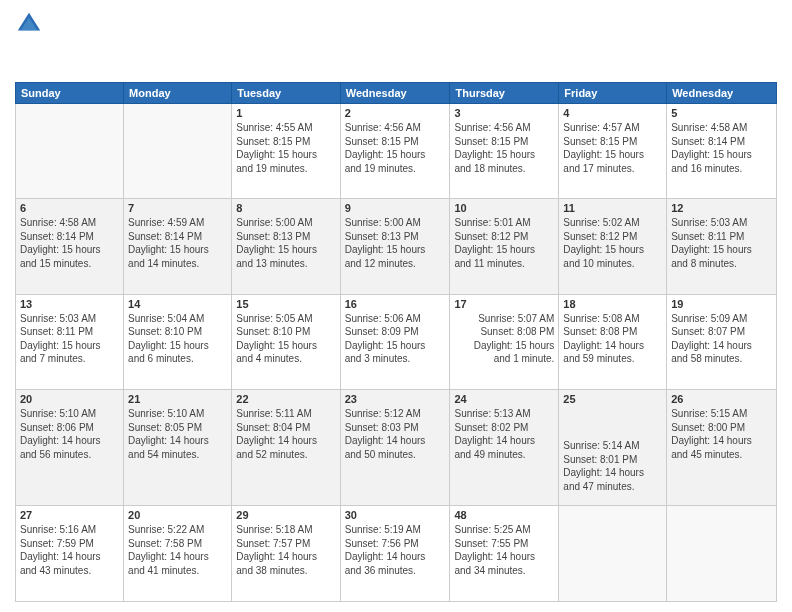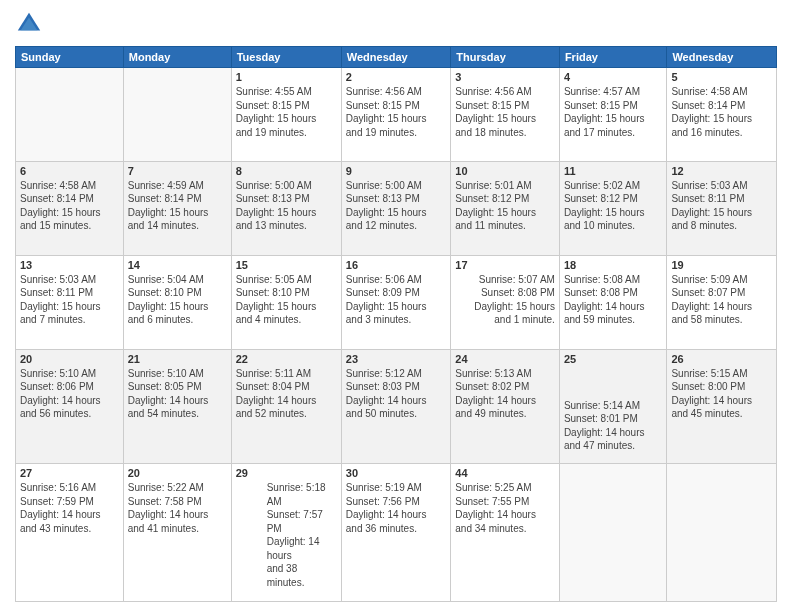--- a/index.html
+++ b/index.html
@@ -9,20 +9,21 @@
       font-family: Arial, sans-serif;
       background: #fff;
       overflow: hidden;
     }
     .page {
       width: 792px;
       height: 612px;
       padding: 10px 15px;
       display: flex;
       flex-direction: column;
+      gap: 36px;
     }
     .header {
       display: flex;
       justify-content: space-between;
       align-items: flex-start;
       margin-bottom: 8px;
     }
     .logo {
       display: flex;
       align-items: center;
@@ -338,34 +339,34 @@
           </td>
           <td>
             <div class="day-number">20</div>
             <div class="day-info" style="white-space: pre-line;">Sunrise: 5:22 AM
 Sunset: 7:58 PM
 Daylight: 14 hours
 and 41 minutes.</div>
           </td>
           <td>
             <div class="day-number">29</div>
-            <div class="day-info" style="white-space: pre-line; margin-left: 31px;">Sunrise: 5:18 AM
+            <div class="day-info" style="white-space: pre-line;">Sunrise: 5:18 AM
 Sunset: 7:57 PM
 Daylight: 14 hours
 and 38 minutes.</div>
           </td>
           <td>
             <div class="day-number">30</div>
             <div class="day-info" style="white-space: pre-line;">Sunrise: 5:19 AM
 Sunset: 7:56 PM
 Daylight: 14 hours
 and 36 minutes.</div>
           </td>
           <td>
-            <div class="day-number">44</div>
+            <div class="day-number">48</div>
             <div class="day-info" style="white-space: pre-line;">Sunrise: 5:25 AM
 Sunset: 7:55 PM
 Daylight: 14 hours
 and 34 minutes.</div>
           </td>
           <td class="empty"></td>
           <td class="empty"></td>
         </tr>
       </tbody>
   </table>

